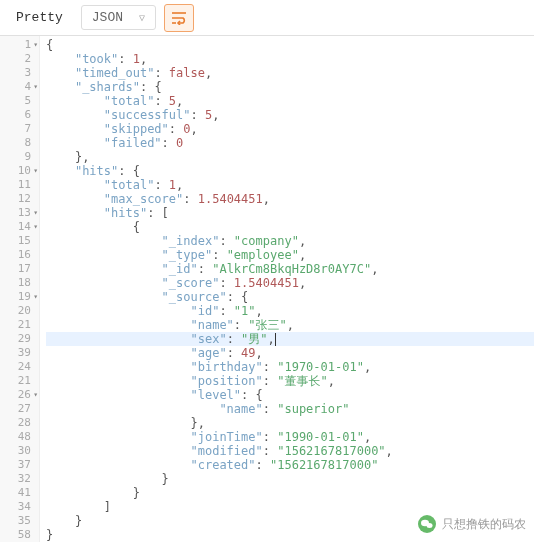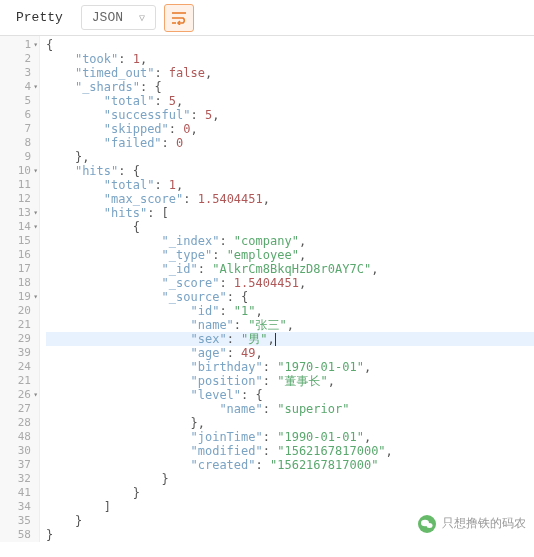--- a/index.html
+++ b/index.html
@@ -108,21 +108,21 @@
     border-left: 1px solid #333;
     display: inline-block;
     height: 13px;
     vertical-align: middle;
   }
   .watermark {
     position: absolute;
     right: 8px;
     bottom: 24px;
     display: flex;
-    align-items: flex-start;
+    align-items: center;
     gap: 6px;
     font-family: sans-serif;
     font-size: 12px;
     color: #888;
     opacity: 0.85;
   }
   .watermark-icon {
     width: 18px;
     height: 18px;
     border-radius: 50%;

